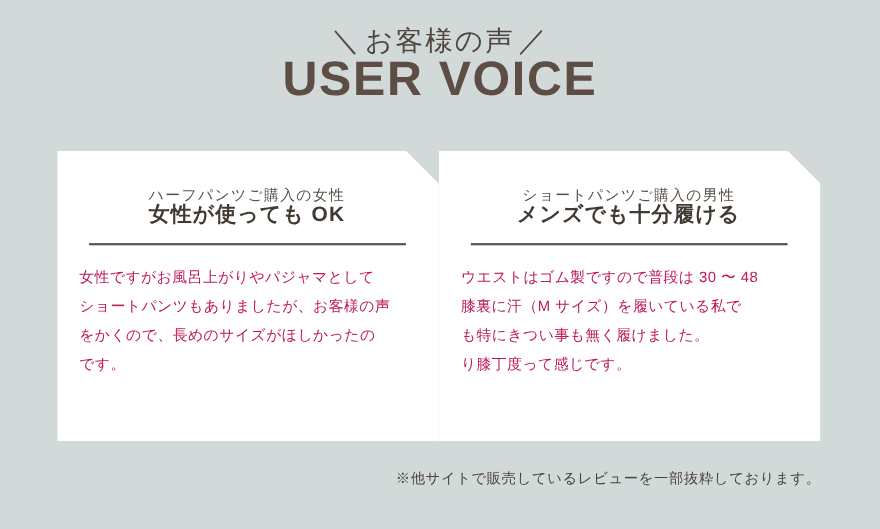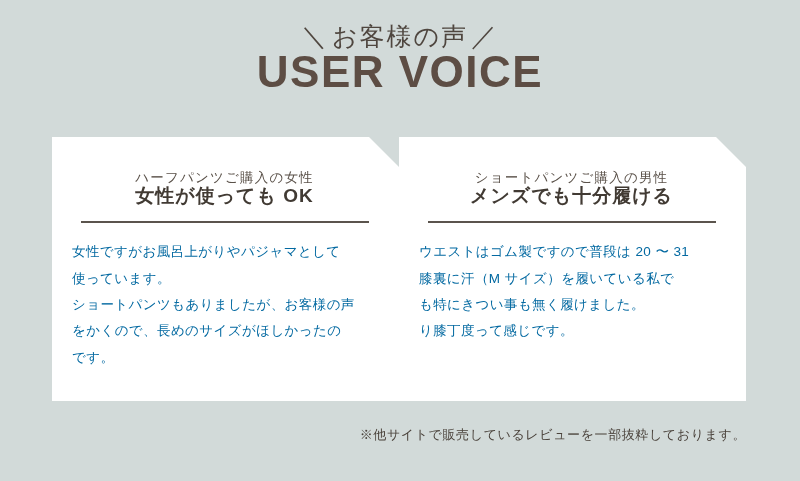--- a/index.html
+++ b/index.html
@@ -69,21 +69,21 @@
     line-height:1.2;
   }
   .card-rule {
     margin:14px auto 0;
     width:288px; height:2px;
     background:#5b544d;
   }
   .card-body {
     margin-top:16px;
     font-size:13.5px;
-    color:#0369a1;
+    color:#be185d;
     line-height:1.95;
     letter-spacing:0.4px;
   }
   .card-body p { margin:0; }
 
   
   .footnote {
     position:absolute;
     top:428px; right:54px;
     font-size:13px;
@@ -105,33 +105,32 @@
   </div>
 
   <div class="cards">
 
     <div class="card">
       <div class="card-label">ハーフパンツご購入の女性</div>
       <div class="card-heading">女性が使っても OK</div>
       <div class="card-rule"></div>
       <div class="card-body">
         <p>女性ですがお風呂上がりやパジャマとして</p>
-        <p>使っています。</p>
         <p>ショートパンツもありましたが、お客様の声</p>
         <p>をかくので、長めのサイズがほしかったの</p>
         <p>です。</p>
       </div>
     </div>
 
     <div class="card">
       <div class="card-label">ショートパンツご購入の男性</div>
       <div class="card-heading">メンズでも十分履ける</div>
       <div class="card-rule"></div>
       <div class="card-body">
-        <p>ウエストはゴム製ですので普段は 20 〜 31</p>
+        <p>ウエストはゴム製ですので普段は 30 〜 48</p>
         <p>膝裏に汗（M サイズ）を履いている私で</p>
         <p>も特にきつい事も無く履けました。</p>
         <p>り膝丁度って感じです。</p>
       </div>
     </div>
 
   </div>
 
   <div class="footnote">※他サイトで販売しているレビューを一部抜粋しております。</div>
 

